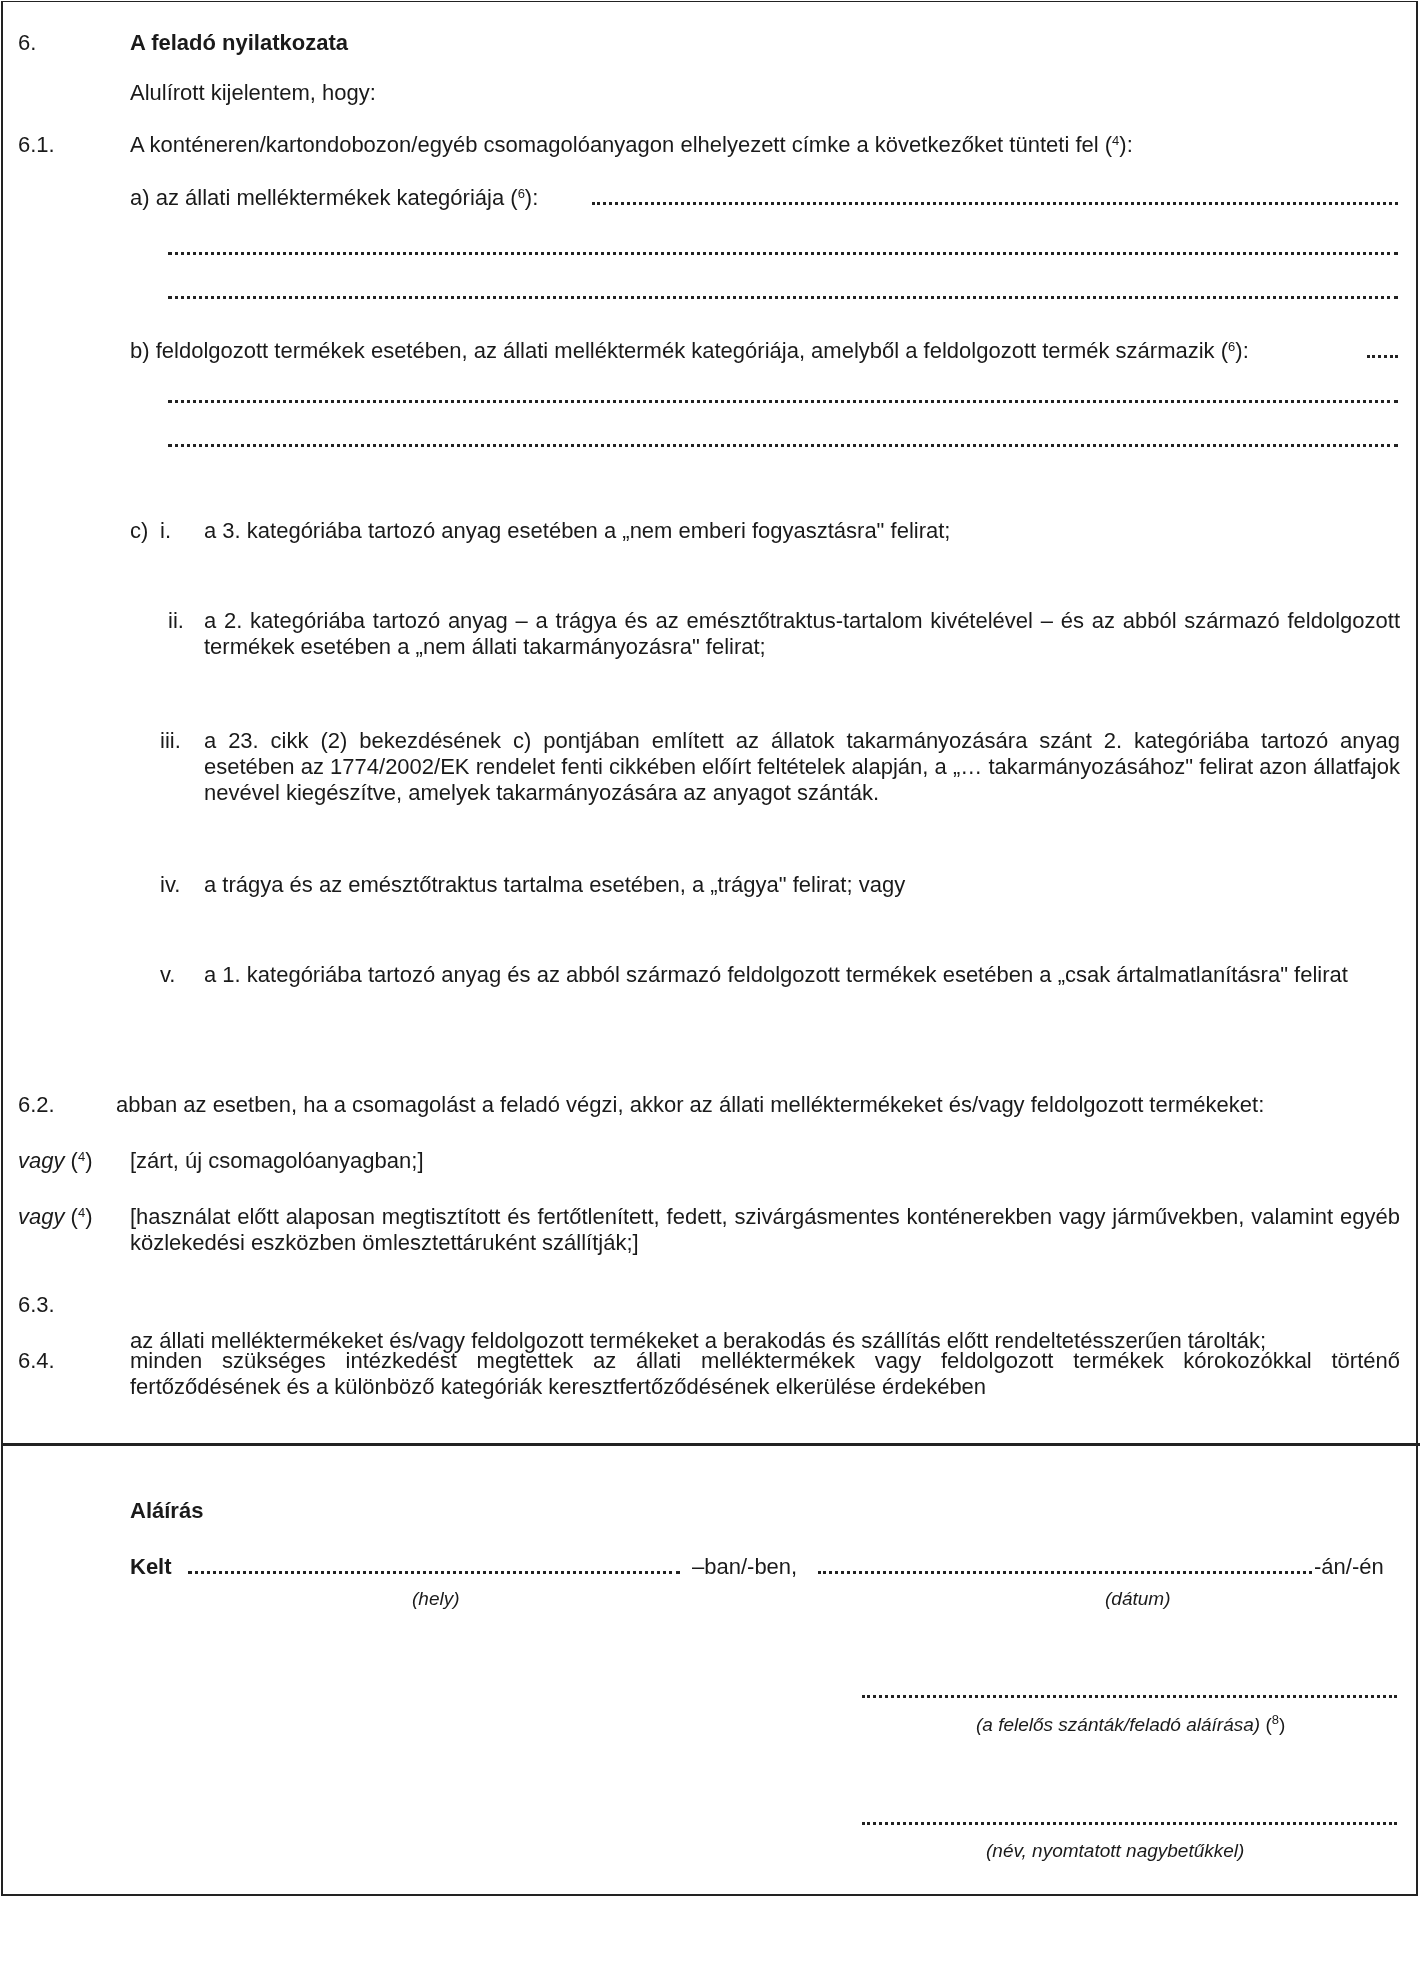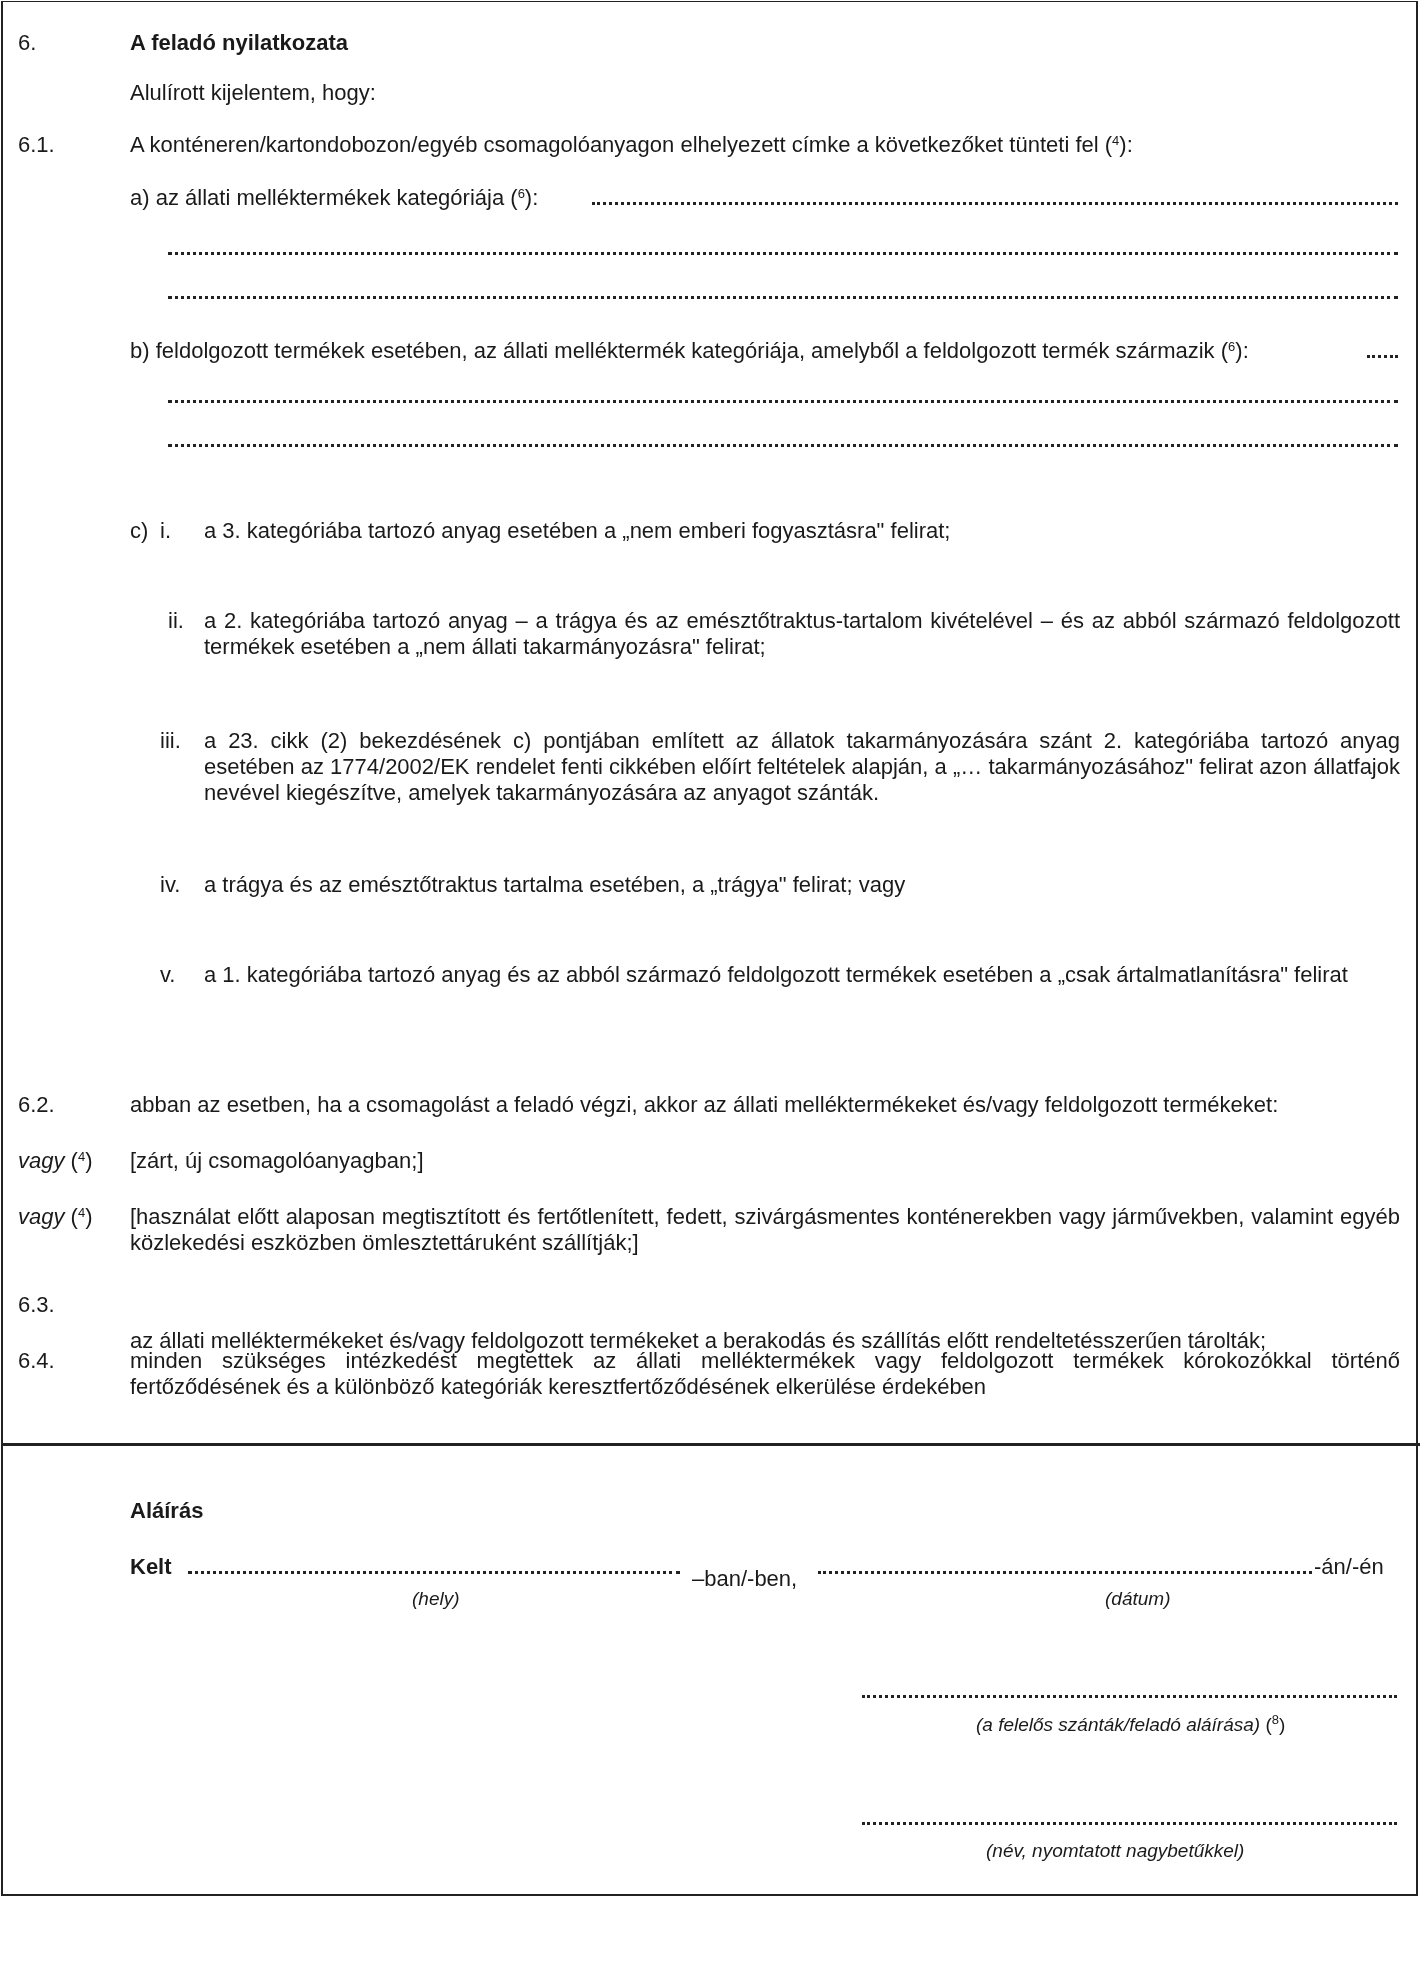--- a/index.html
+++ b/index.html
@@ -51,38 +51,38 @@
 <div class="abs" style="left:160px;top:728px;">iii.</div>
 <div class="wrap" style="left:204px;top:728px;width:1196px;">a 23. cikk (2) bekezdésének c) pontjában említett az állatok takarmányozására szánt 2. kategóriába tartozó anyag esetében az 1774/2002/EK rendelet fenti cikkében előírt feltételek alapján, a „… takarmányozásához" felirat azon állatfajok nevével kiegészítve, amelyek takarmányozására az anyagot szánták.</div>
 
 <div class="abs" style="left:160px;top:872px;">iv.</div>
 <div class="wrap" style="left:204px;top:872px;width:1196px;">a trágya és az emésztőtraktus tartalma esetében, a „trágya" felirat; vagy</div>
 
 <div class="abs" style="left:160px;top:962px;">v.</div>
 <div class="wrap" style="left:204px;top:962px;width:1196px;">a 1. kategóriába tartozó anyag és az abból származó feldolgozott termékek esetében a „csak ártalmatlanításra" felirat</div>
 
 <div class="abs num" style="top:1092px;">6.2.</div>
-<div class="wrap" style="left:130px;top:1092px;width:1270px;">abban az esetben, ha a csomagolást a feladó végzi, akkor az állati melléktermékeket és/vagy feldolgozott termékeket:</div>
+<div class="wrap" style="left:116px;top:1092px;width:1270px;">abban az esetben, ha a csomagolást a feladó végzi, akkor az állati melléktermékeket és/vagy feldolgozott termékeket:</div>
 
 <div class="abs num ital" style="top:1148px;"><span>vagy</span><span style="font-style:normal;"> (<sup>4</sup>)</span></div>
 <div class="wrap" style="left:130px;top:1148px;width:1270px;">[zárt, új csomagolóanyagban;]</div>
 
 <div class="abs num ital" style="top:1204px;"><span>vagy</span><span style="font-style:normal;"> (<sup>4</sup>)</span></div>
 <div class="wrap" style="left:130px;top:1204px;width:1270px;">[használat előtt alaposan megtisztított és fertőtlenített, fedett, szivárgásmentes konténerekben vagy járművekben, valamint egyéb közlekedési eszközben ömlesztettáruként szállítják;]</div>
 
 <div class="abs num" style="top:1292px;">6.3.</div>
 <div class="wrap" style="left:130px;top:1292px;width:1270px;margin-top:36px;">az állati melléktermékeket és/vagy feldolgozott termékeket a berakodás és szállítás előtt rendeltetésszerűen tárolták;</div>
 
 <div class="abs num" style="top:1348px;">6.4.</div>
 <div class="wrap" style="left:130px;top:1348px;width:1270px;">minden szükséges intézkedést megtettek az állati melléktermékek vagy feldolgozott termékek kórokozókkal történő fertőződésének és a különböző kategóriák keresztfertőződésének elkerülése érdekében</div>
 
 <div class="abs bold" style="left:130px;top:1498px;">Aláírás</div>
 <div class="abs" style="left:130px;top:1554px;font-weight:bold;">Kelt</div>
 <div class="dots" style="left:188px;width:492px;top:1571px;"></div>
-<div class="abs" style="left:692px;top:1554px;margin-top:12px;">–ban/-ben,</div>
+<div class="abs" style="left:692px;top:1554px;">–ban/-ben,</div>
 <div class="dots" style="left:818px;width:494px;top:1571px;"></div>
 <div class="abs" style="left:1314px;top:1554px;">-án/-én</div>
 <div class="abs ital" style="left:412px;top:1586px;font-size:19px;">(hely)</div>
 <div class="abs ital" style="left:1105px;top:1586px;font-size:19px;">(dátum)</div>
 
 <div class="dots" style="left:862px;width:535px;top:1695px;"></div>
 <div class="abs ital" style="left:976px;top:1712px;font-size:19px;"><span>(a felelős szánták/feladó aláírása)</span><span style="font-style:normal;"> (<sup>8</sup>)</span></div>
 
 <div class="dots" style="left:862px;width:535px;top:1822px;"></div>
 <div class="abs ital" style="left:986px;top:1838px;font-size:19px;">(név, nyomtatott nagybetűkkel)</div>

